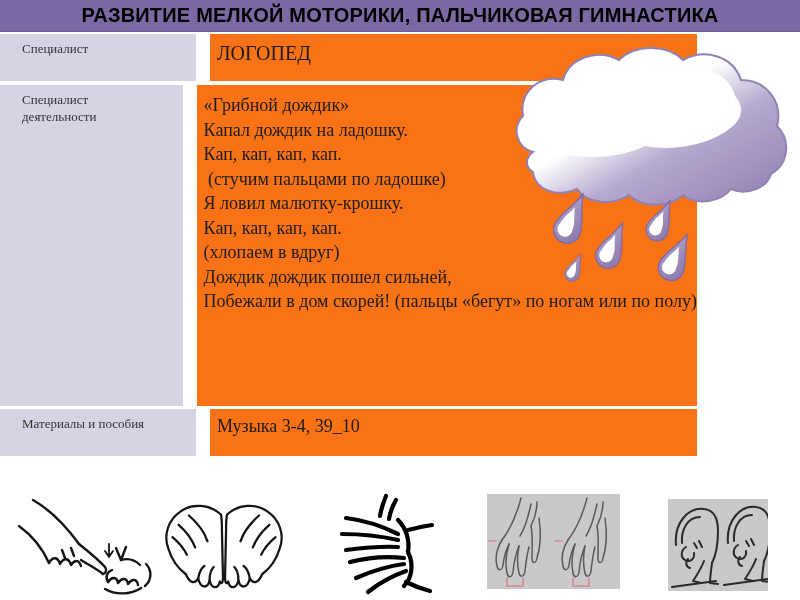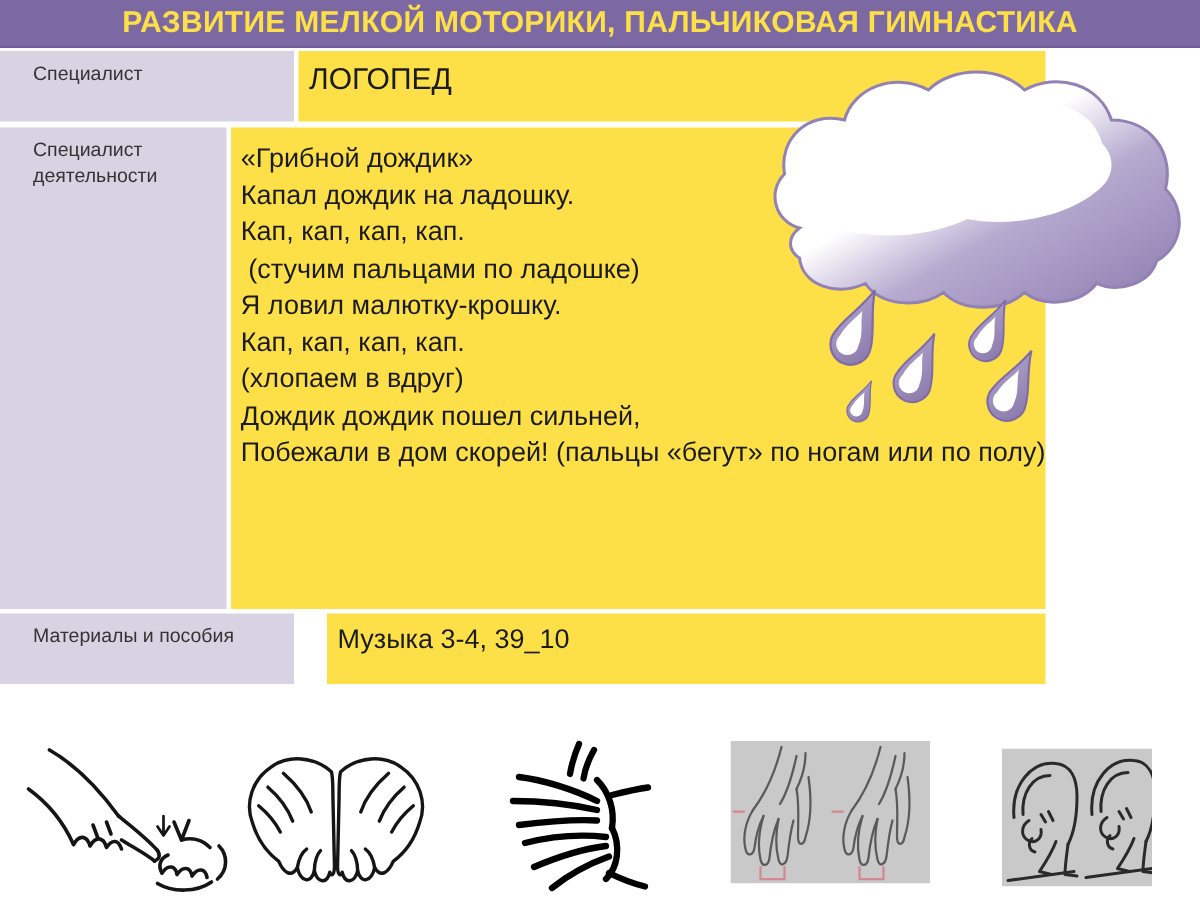--- a/index.html
+++ b/index.html
@@ -3,30 +3,30 @@
 <meta charset="utf-8">
 <style>
   html,body{margin:0;padding:0;}
   body{width:800px;height:600px;overflow:hidden;background:#ffffff;
        font-family:"Liberation Sans", sans-serif;}
   .slide{position:relative;width:800px;height:600px;background:#ffffff;}
 
   .title-bar{position:absolute;left:0;top:0;width:800px;height:31px;
     background:#7c69a4;border-bottom:1px solid #6c5a94;
     display:flex;align-items:center;justify-content:center;}
-  .title-bar span{color:#fde047;font-weight:bold;font-size:20px;letter-spacing:.2px;}
+  .title-bar span{color:#000000;font-weight:bold;font-size:20px;letter-spacing:.2px;}
 
-  .row{position:absolute;left:0;width:697px;display:flex;}
+  .row{position:absolute;left:0;width:697px;display:flex;font-family:Liberation Serif, serif;}
   .row-1{top:34px;height:47px;}
   .row-2{top:85px;height:321px;}
-  .row-3{top:409px;height:47px;gap:19px;}
+  .row-3{top:409px;height:47px;}
   .cell-label{width:196px;box-sizing:border-box;background:#d7d3e2;
     padding:6px 10px 0 22px;font-size:13px;color:#333;line-height:17px;}
   .row-2 .cell-label div{max-width:112px;}
-  .cell-value{flex:1;margin-left:3px;background:#fde047;box-sizing:border-box;
+  .cell-value{flex:1;margin-left:14px;background:#f97316;box-sizing:border-box;
     color:#1b1b1b;}
   .row-1 .cell-value{font-size:20px;padding:8px 0 0 7px;}
   .row-3 .cell-value{font-size:18px;padding:7px 0 0 7px;}
   .poem{padding:8px 0 12px 7px;font-size:18px;line-height:24.5px;}
   .poem-line{white-space:pre;}
 
   .cloud-art{position:absolute;left:495px;top:40px;width:300px;height:260px;pointer-events:none;}
   .hand-art{position:absolute;}
   .art1{left:5px;top:490px;width:148px;height:110px;}
   .art2{left:158px;top:500px;width:132px;height:97px;}

